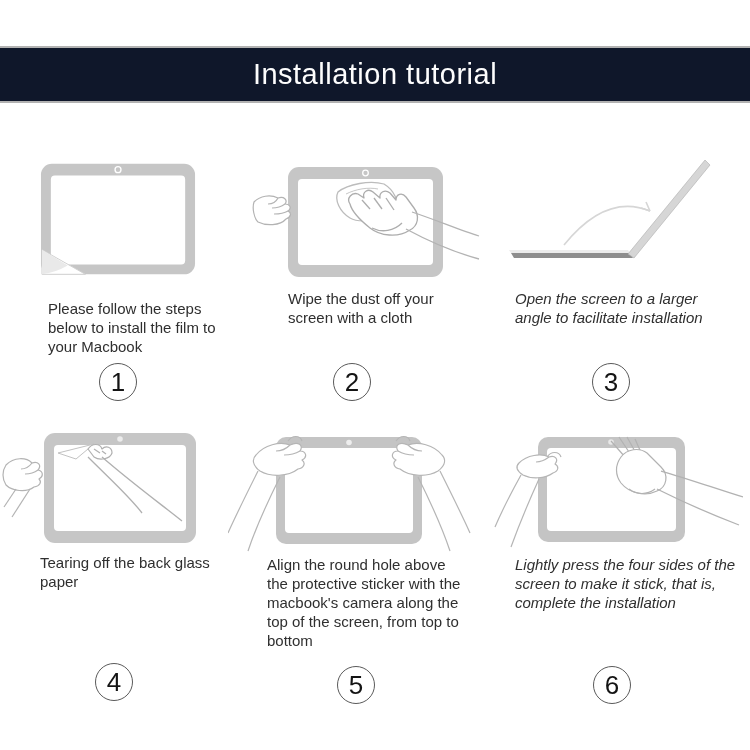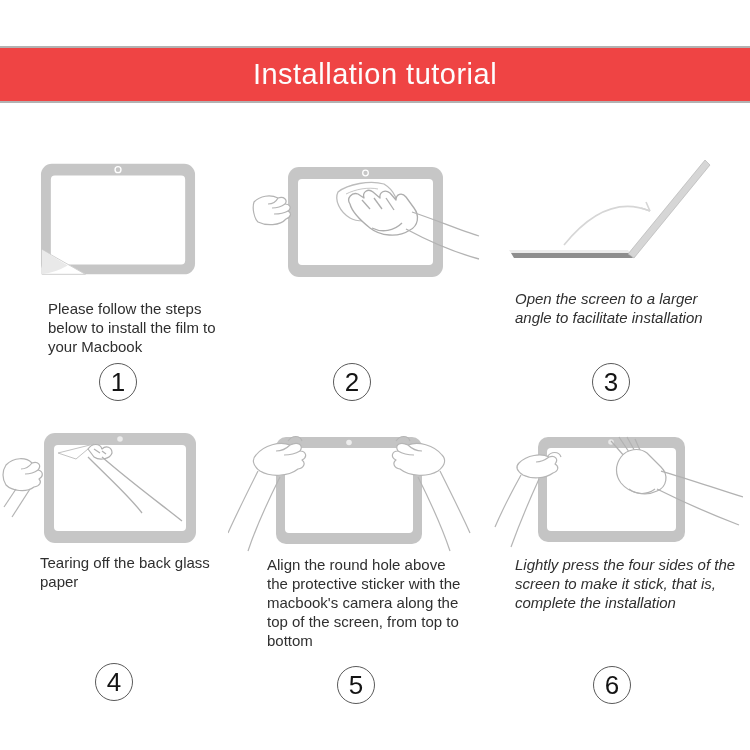--- a/index.html
+++ b/index.html
@@ -2,21 +2,21 @@
 <html><head>
 <meta charset="utf-8">
 <style>
   html,body{margin:0;padding:0;background:#ffffff;}
   .canvas{
     position:relative;width:750px;height:750px;background:#ffffff;overflow:hidden;
     font-family:"Liberation Sans","DejaVu Sans",sans-serif;
   }
   .header{
     position:absolute;left:0;top:46px;width:750px;height:57px;
-    background:#ef4444;border-top:2px solid #b2b2b2;border-bottom:2px solid #b2b2b2;
+    background:#0f172a;border-top:2px solid #b2b2b2;border-bottom:2px solid #b2b2b2;
     box-sizing:border-box;display:flex;align-items:center;justify-content:center;
   }
   .header-title{
     color:#fdfdfd;font-size:29px;font-weight:400;letter-spacing:0.5px;
   }
   .figure{position:absolute;}
   .figure svg{display:block;}
   .caption{
     position:absolute;color:#2f2f2f;font-size:15px;line-height:19px;
   }
@@ -175,20 +175,21 @@
         <path d="M54,30 C58,24 66,24 68,30" fill="none"></path>
         <path d="M26,36 C34,28 48,26 56,30 C62,28 66,32 62,37 C66,39 66,44 60,46 C52,52 38,52 30,48 C24,44 22,40 26,36 Z"></path>
         <path d="M56,30 C52,33 47,35 43,35" fill="none"></path>
         <path d="M28,48 C18,66 8,86 2,100" fill="none"></path>
         <path d="M46,52 C36,74 26,98 18,120" fill="none"></path>
       </g>
     </svg>
   </div>
 
   <div class="caption" id="cap1">Please follow the steps below to install the film to your Macbook</div>
+  <div class="caption" id="cap2">Wipe the dust off your screen with a cloth</div>
   <div class="caption" id="cap3">Open the screen to a larger angle to facilitate installation</div>
   <div class="caption" id="cap5">Align the round hole above the protective sticker with the macbook's camera along the top of the screen, from top to bottom</div>
   <div class="caption" id="cap4">Tearing off the back glass paper</div>
   <div class="caption" id="cap6">Lightly press the four sides of the screen to make it stick, that is, complete the installation</div>
 
   <div class="badge" id="badge1">1</div>
   <div class="badge" id="badge2">2</div>
   <div class="badge" id="badge3">3</div>
   <div class="badge" id="badge4">4</div>
   <div class="badge" id="badge5">5</div>

